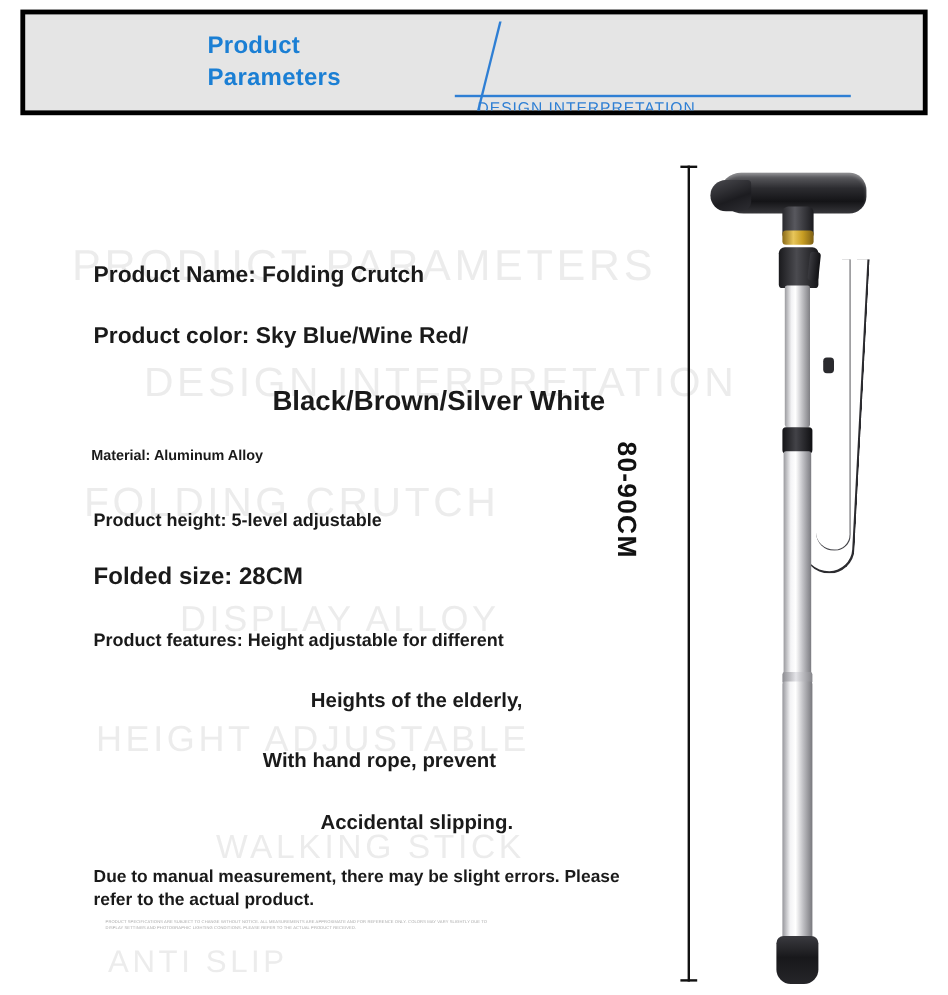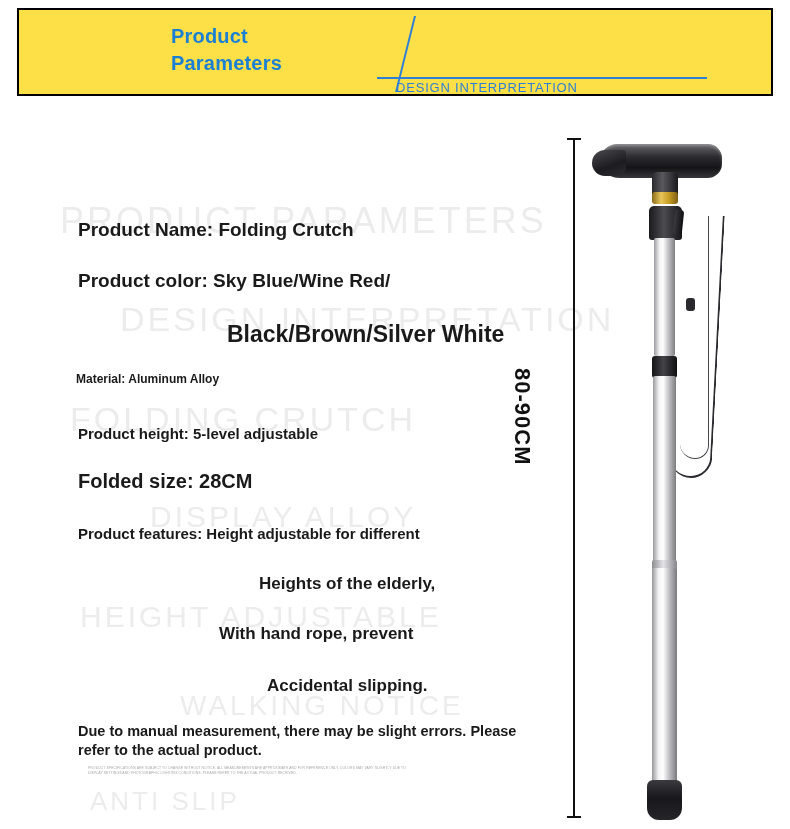--- a/index.html
+++ b/index.html
@@ -15,23 +15,23 @@
     overflow: hidden;
   }
 
   
   .header-banner {
     position: absolute;
     left: 17px;
     top: 8px;
     width: 756px;
     height: 88px;
-    border: 2px solid #000000;
+    border: 4px solid #000000;
     box-sizing: border-box;
-    background: #fde047;
+    background: #e5e5e5;
     overflow: hidden;
   }
   .header-title {
     position: absolute;
     left: 152px;
     top: 13px;
     width: 230px;
     color: #1b7fd4;
     font-size: 20px;
     font-weight: bold;
@@ -353,21 +353,21 @@
   <div class="header-divider"></div>
   <div class="header-underline"></div>
   <div class="header-sub">DESIGN  INTERPRETATION</div>
 </div>
 
 <div class="watermark wm1">PRODUCT PARAMETERS</div>
 <div class="watermark wm2">DESIGN INTERPRETATION</div>
 <div class="watermark wm3">FOLDING CRUTCH</div>
 <div class="watermark wm4">DISPLAY ALLOY</div>
 <div class="watermark wm5">HEIGHT ADJUSTABLE</div>
-<div class="watermark wm6">WALKING NOTICE</div>
+<div class="watermark wm6">WALKING STICK</div>
 <div class="watermark wm7">ANTI SLIP</div>
 
 <div class="spec-list">
   <div class="spec-line l-name">Product Name: Folding Crutch</div>
   <div class="spec-line l-color">Product color: Sky Blue/Wine Red/</div>
   <div class="spec-line l-color2">Black/Brown/Silver White</div>
   <div class="spec-line l-material">Material: Aluminum Alloy</div>
   <div class="spec-line l-height">Product height: 5-level adjustable</div>
   <div class="spec-line l-folded">Folded size: 28CM</div>
   <div class="spec-line l-features">Product features: Height adjustable for different</div>

